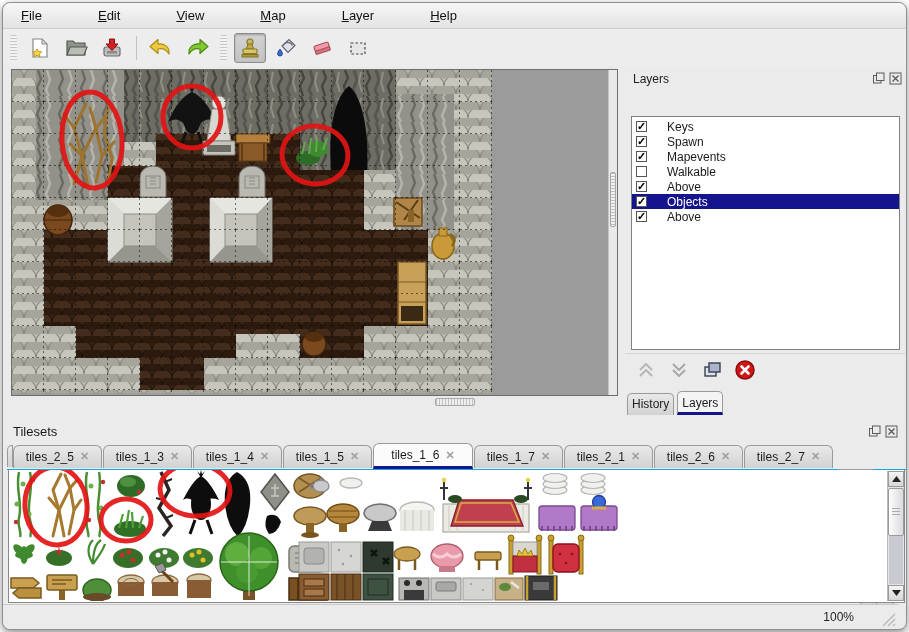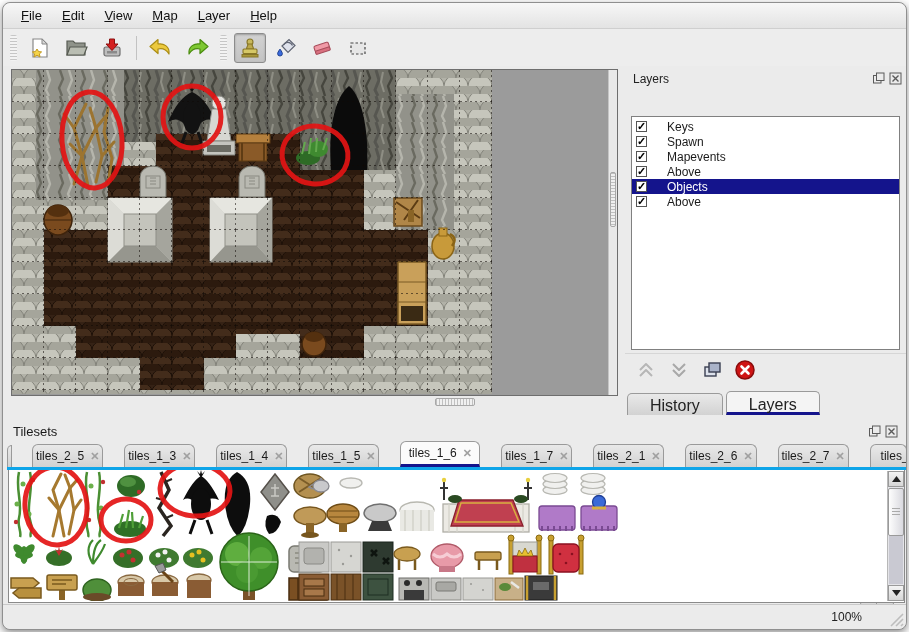--- a/index.html
+++ b/index.html
@@ -8,21 +8,21 @@
     position:relative; width:905px; height:628px; margin:2px;
     background:#ebebeb; border:1px solid #8f8f8f; border-radius:8px;
     box-shadow:0 3px 9px rgba(0,0,0,.45); overflow:hidden;
     font-size:12px; color:#1a1a1a;
   }
   
   .menubar {
     position:absolute; left:0; top:0; right:0; height:26px;
     background:linear-gradient(#f7f7f7,#e3e3e3);
     border-bottom:1px solid #cfcfcf; display:flex; align-items:center;
-    padding-left:8px; border-radius:8px 8px 0 0;
+    padding-left:8px; border-radius:8px 8px 0 0;gap:36px;
   }
   .menu-item { padding:4px 10px; font-size:13px; color:#111; cursor:default; }
   .menu-item u { text-decoration:underline; }
   
   .toolbar {
     position:absolute; left:0; top:26px; right:0; height:37px;
     background:#ededed; display:flex; align-items:center; gap:4px; padding-left:4px;
   }
   .tb-grip { width:7px; height:26px; margin:0 3px;
     background:repeating-linear-gradient(180deg,#c6c6c6 0 1px,#f3f3f3 1px 3px);
@@ -64,31 +64,31 @@
   .layer-row { display:flex; align-items:center; height:15px; padding-left:4px; }
   .layer-row .cb { width:11px; height:11px; background:#fff; border:1px solid #555;
     font-size:11px; line-height:9px; text-align:center; color:#000; font-weight:bold; flex:0 0 11px;}
   .layer-row .lab { margin-left:20px; font-size:12px; }
   .layer-row.selected { background:#14148c; }
   .layer-row.selected .lab { color:#fff; }
   .layer-btnrow { position:absolute; left:0; right:0; top:284px; height:32px;
     border-top:1px solid #d6d6d6; display:flex; align-items:center; gap:7px; padding-left:8px; }
   .icon-btn { width:26px; height:26px; display:flex; align-items:center; justify-content:center; }
   .dock-tabs { position:absolute; left:2px; top:320px; height:26px; display:flex; align-items:flex-end; gap:3px; }
-  .d-tab { height:22px; padding:3px 22px 0; font-size:16px; color:#222;
+  .d-tab { height:22px; padding:3px 4px 0; font-size:12px; color:#222;
     border:1px solid #9a9a9a; border-bottom:none; border-radius:5px 5px 0 0;
     background:linear-gradient(#e9e9e9,#d2d2d2);margin-top:29px; }
   .d-tab.active { background:#f4f4f4; height:24px; border-bottom:3px solid #14148c; padding-top:4px;}
   
   .tilesets-dock { position:absolute; left:4px; top:420px; width:901px; height:184px; }
   .ts-titlebar { position:relative; height:18px; }
   .ts-title { padding-left:6px; font-size:13px; line-height:18px; }
   .ts-title-icons { position:absolute; right:10px; top:2px; display:flex; gap:4px; }
   .ts-tabbar { position:absolute; left:0; right:0; top:20px; height:27px;
-    display:flex; align-items:flex-end; border-bottom:3px solid #0ea5e9;gap:20px; }
+    display:flex; align-items:center; border-bottom:1px solid #0ea5e9; }
   .ts-tab-sliver { width:6px; height:22px; border:1px solid #9a9a9a; border-bottom:none;
     border-radius:5px 0 0 0; background:linear-gradient(#e9e9e9,#d2d2d2); }
   .ts-tab { height:23px; width:89px; display:flex; align-items:center; justify-content:center; gap:6px;
     border:1px solid #9a9a9a; border-bottom:none; border-radius:6px 6px 0 0; margin-right:1px;
     background:linear-gradient(#e9e9e9,#d2d2d2); font-size:12px; overflow:hidden; white-space:nowrap;}
   .ts-tab .tclose { color:#a0a0a0; font-size:11px; font-weight:bold; }
   .ts-tab.active { background:#fbfbfb; height:26px; border-bottom:3px solid #14148c; width:100px;}
   .ts-tab.partial { width:44px; justify-content:flex-start; padding-left:10px;margin-top:48px; }
   .ts-arrows { position:absolute; right:14px; bottom:1px; display:flex; }
   .ts-arrow { width:17px; height:24px; border:1px solid #9a9a9a; background:linear-gradient(#f2f2f2,#d8d8d8);
@@ -101,21 +101,21 @@
     background:#e4e4e8; border-left:1px solid #b8b8b8; }
   .ts-sbtn { position:absolute; left:0; right:0; height:16px; background:linear-gradient(#f4f4f4,#d6d6d6);
     border:1px solid #9a9a9a; display:flex; align-items:center; justify-content:center; }
   .ts-sbtn.up { top:0; } .ts-sbtn.down { bottom:0; }
   .ts-thumb { position:absolute; left:0; right:0; top:17px; height:48px;
     background:linear-gradient(90deg,#fdfdfd,#d9d9df); border:1px solid #9a9a9a; border-radius:2px;}
   .ts-thumb::after { content:""; position:absolute; left:3px; right:3px; top:19px; height:8px;
     background:repeating-linear-gradient(180deg,#aaa 0 1px,transparent 1px 3px); }
   .ts-track-low { position:absolute; left:1px; right:1px; top:65px; bottom:17px; background:#c9c9d2; }
   
-  .statusbar { position:absolute; left:0; right:0; bottom:0; height:25px;
+  .statusbar { position:absolute; left:0; right:8px; bottom:0; height:25px;
     border-top:1px solid #c9c9c9; background:#ebebeb; border-radius:0 0 8px 8px; }
   .zoom-level { position:absolute; right:44px; top:5px; font-size:12px; color:#222; }
   .resize-grip { position:absolute; right:2px; bottom:2px; }
 </style>
 </head>
 <body>
 
 <div class="window">
 
   <div class="menubar">
@@ -356,20 +356,24 @@
         </div>
         <div class="layer-row">
           <span class="cb">✓</span>
           <span class="lab">Spawn</span>
         </div>
         <div class="layer-row">
           <span class="cb">✓</span>
           <span class="lab">Mapevents</span>
         </div>
         <div class="layer-row">
+          <span class="cb"></span>
+          <span class="lab">Walkable</span>
+        </div>
+        <div class="layer-row">
           <span class="cb">✓</span>
           <span class="lab">Above</span>
         </div>
         <div class="layer-row selected">
           <span class="cb">✓</span>
           <span class="lab">Objects</span>
         </div>
         <div class="layer-row">
           <span class="cb">✓</span>
           <span class="lab">Above</span>

